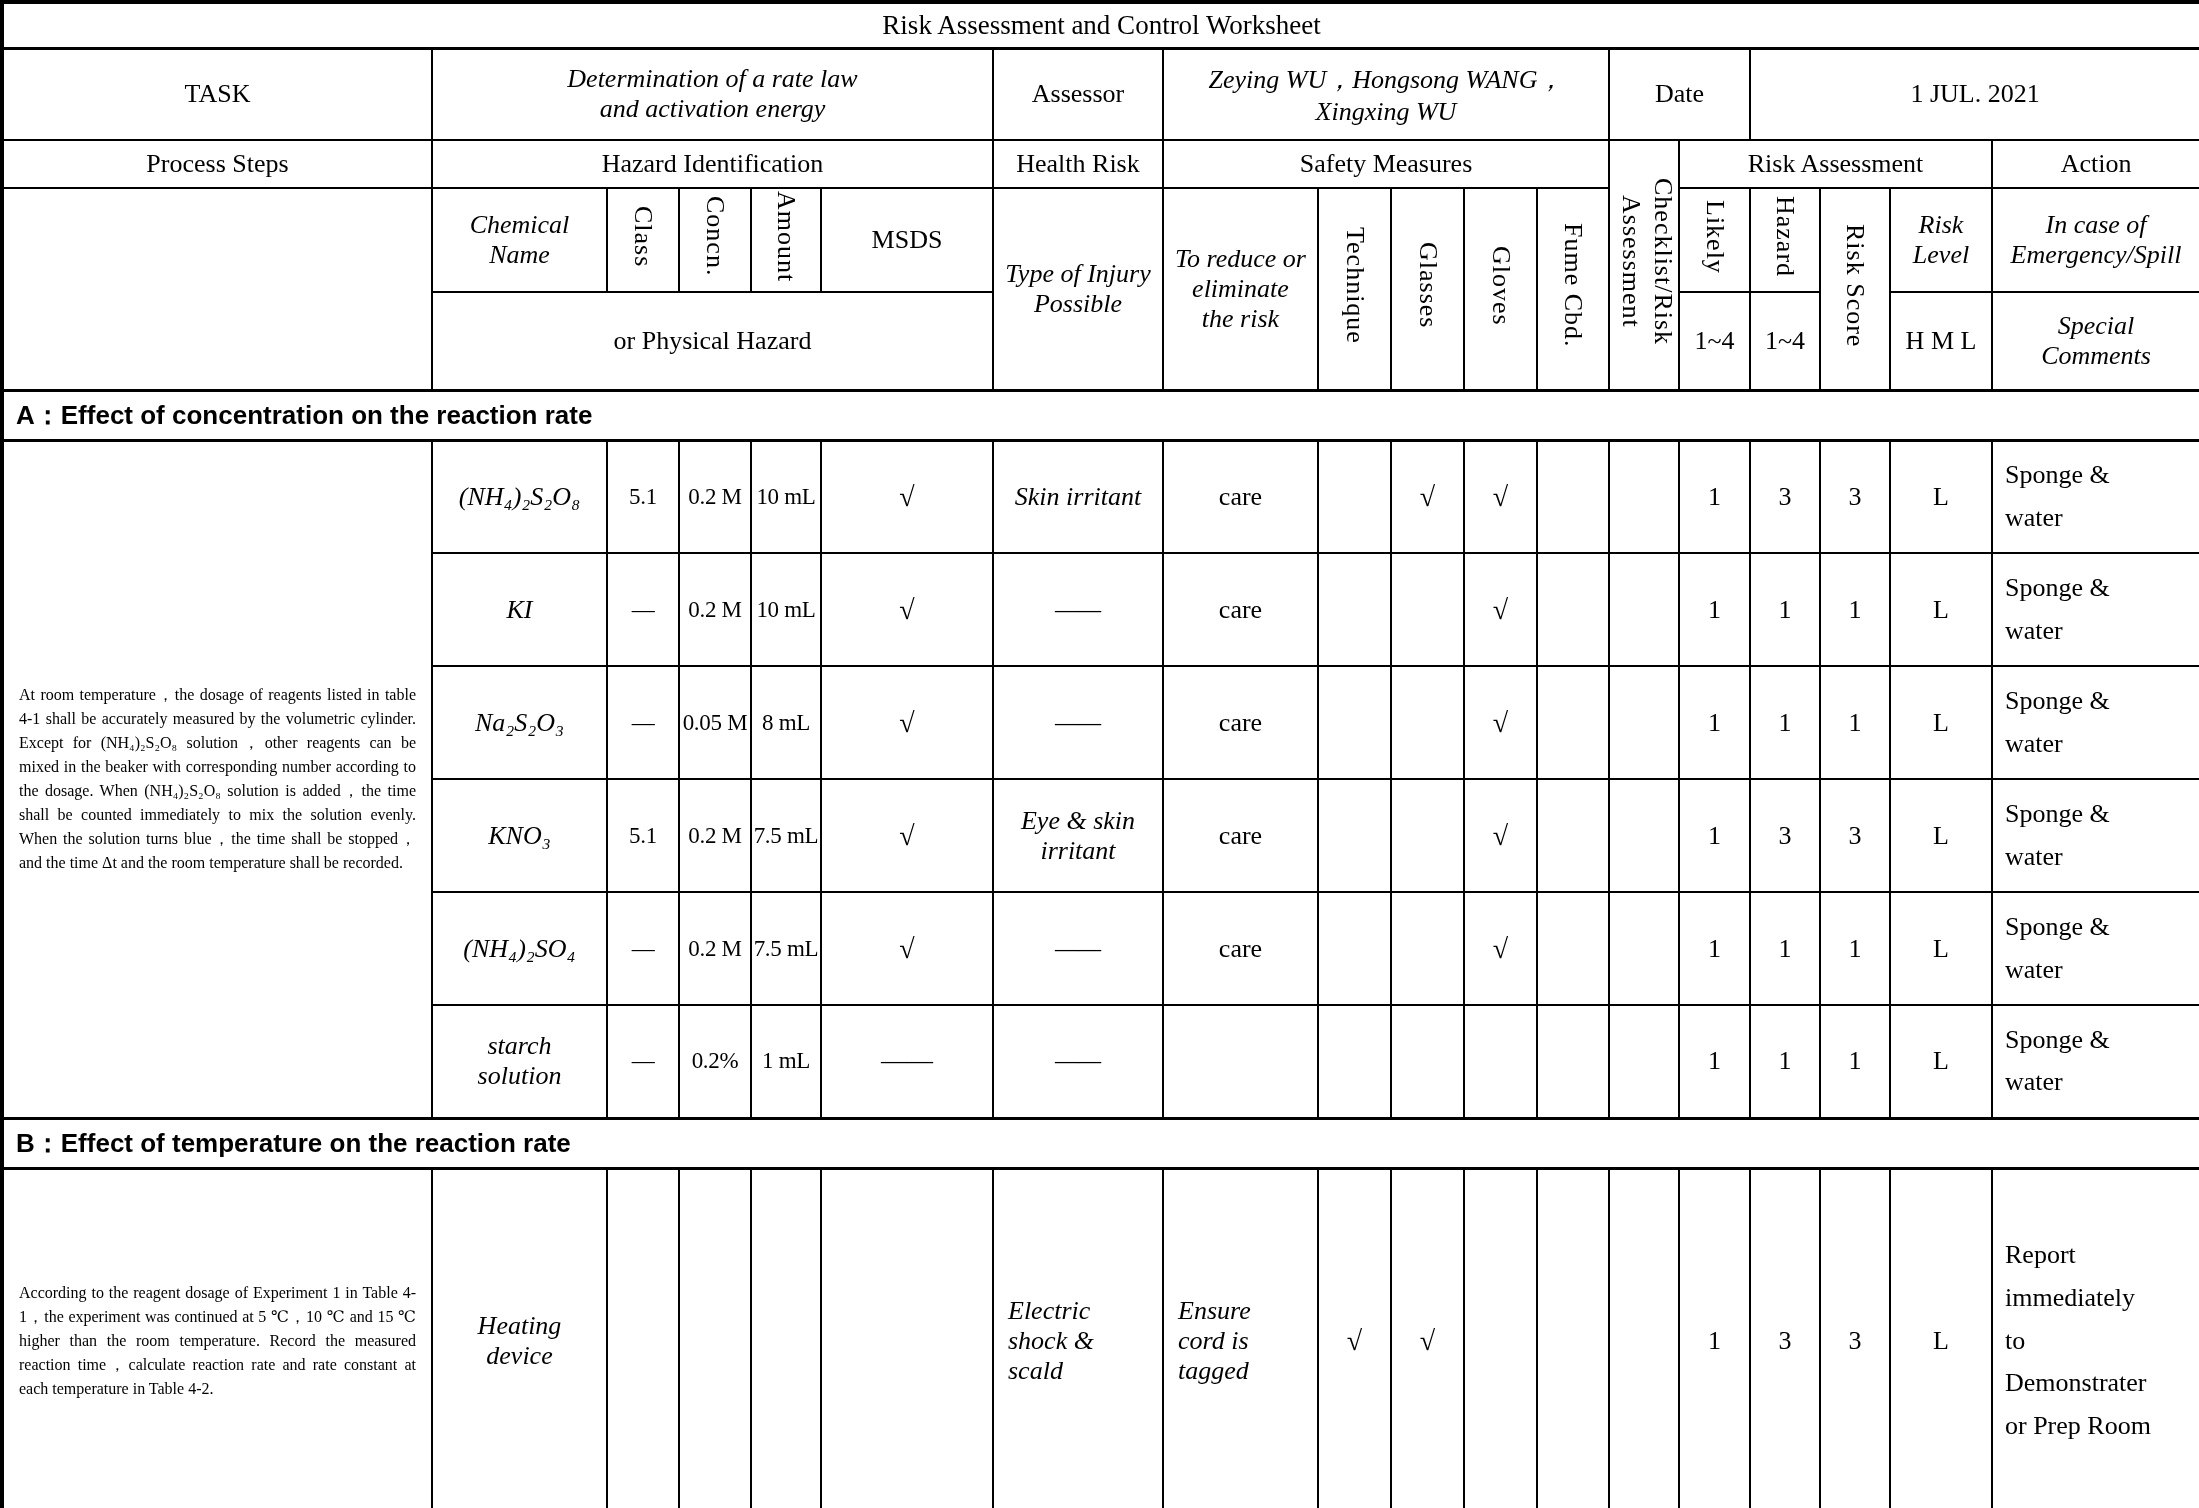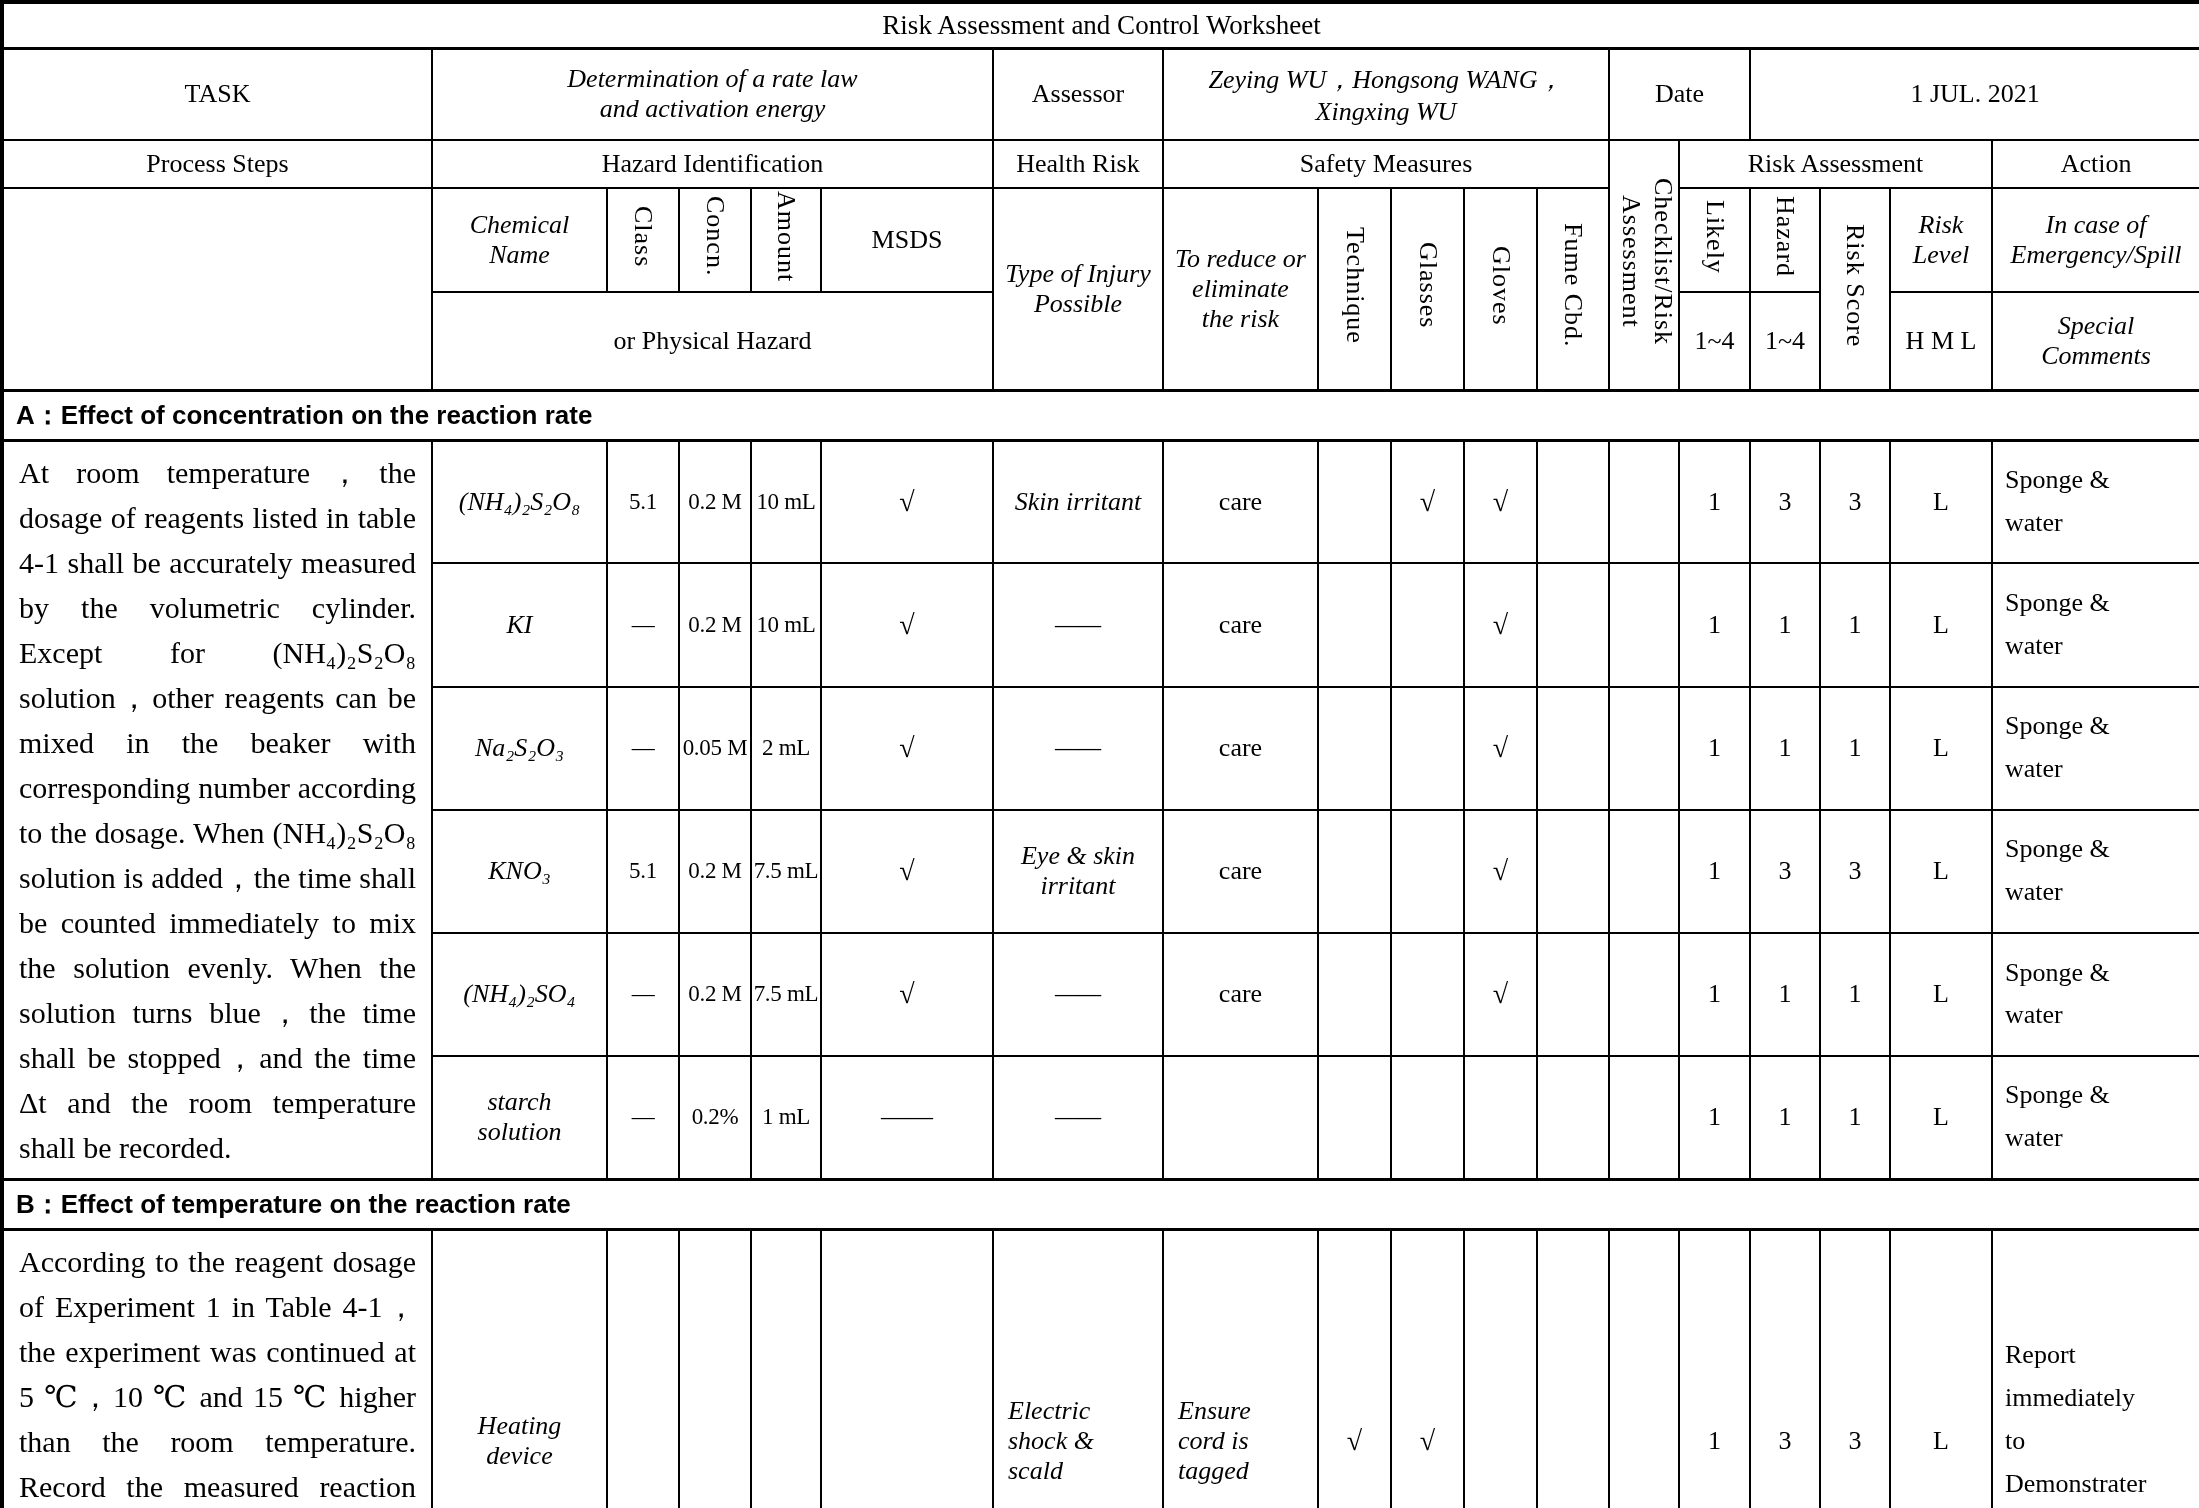--- a/index.html
+++ b/index.html
@@ -2,21 +2,21 @@
 <html><head>
 <meta charset="utf-8">
 <style>
   html,body{margin:0;padding:0;background:#ffffff;}
   body{font-family:"Liberation Serif","DejaVu Serif",serif;color:#000;}
   .sheet{width:1990px;height:1508px;background:#fff;}
   table{border-collapse:collapse;table-layout:fixed;width:2199px;border:4px solid #000;}
   td{border:2px solid #000;text-align:center;vertical-align:middle;font-size:26px;padding:2px 4px;overflow:hidden;}
   .pre{white-space:pre-line;font-style:italic;}
   .left{text-align:left;}
-  .para{font-size:30px;line-height:1.5;padding:8px 15px;text-align:justify;vertical-align:middle;}
+  .para{font-size:16px;line-height:1.5;padding:8px 15px;text-align:justify;vertical-align:middle;}
   .vert{writing-mode:vertical-rl;display:inline-block;white-space:pre-line;line-height:1.25;letter-spacing:1px;}
   .num{font-size:23px;letter-spacing:-0.3px;padding:2px 1px;margin-top:19px;}
   .chk{font-size:28px;}
   .comments{text-align:left;padding:6px 12px;white-space:pre-line;line-height:1.65;}
   .measure{padding:18px 10px;}
   tr.r-title{height:46px;}
   tr.r-title td{border-bottom:3px solid #000;font-size:27px;}
   tr.r-task{height:92px;}
   tr.r-gh{height:48px;}
   tr.r-sub1{height:101px;}
@@ -160,21 +160,21 @@
     <td>1</td>
     <td>L</td>
     <td class="comments">Sponge &amp;
 water</td>
   </tr>
 
   <tr class="r-data">
     <td class="pre">Na₂S₂O₃</td>
     <td class="num">—</td>
     <td class="num">0.05 M</td>
-    <td class="num">2 mL</td>
+    <td class="num">8 mL</td>
     <td class="chk">√</td>
     <td class="pre">——</td>
     <td class="measure">care</td>
     <td class="chk"></td>
     <td class="chk"></td>
     <td class="chk">√</td>
     <td class="chk"></td>
     <td></td>
     <td>1</td>
     <td>1</td>

